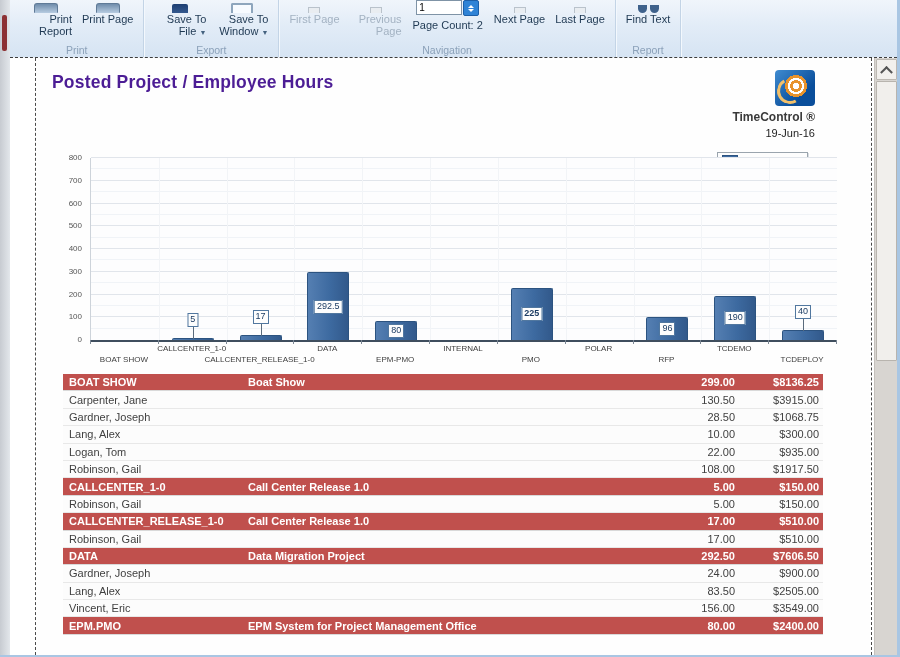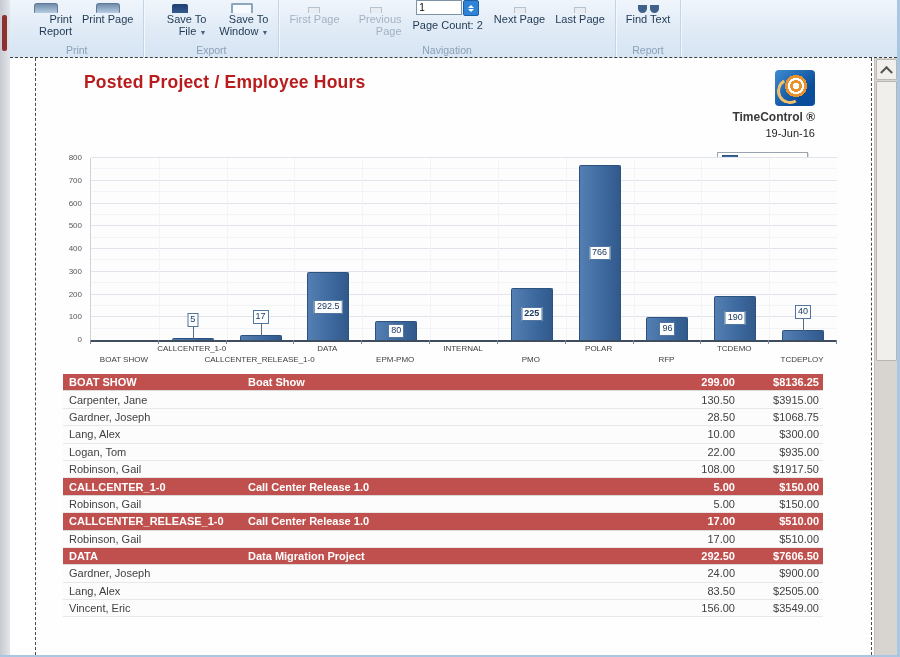--- a/index.html
+++ b/index.html
@@ -38,21 +38,21 @@
   .spinner i.up{border-bottom:3px solid #fff;}
   .spinner i.dn{border-top:3px solid #fff;}
   .pc-label{font-size:11px;color:#1e3852;margin-top:3px;white-space:nowrap;}
   .toolbar-fill{flex:1;}
   
   .content{position:relative;flex:1;background:#fff;overflow:hidden;}
   .ants-v{position:absolute;top:0;bottom:0;width:0;border-left:1px dashed #4a4a4a;}
   .ants-left{left:25px;} .ants-right{left:861px;}
   .page{position:absolute;left:26px;top:0;width:835px;height:599px;background:#fefefe;}
   
-  .rpt-title{position:absolute;left:48px;top:14px;font-size:17.5px;font-weight:bold;color:#b91c1c;letter-spacing:.2px;}
+  .rpt-title{position:absolute;left:16px;top:14px;font-size:17.5px;font-weight:bold;color:#4c1d95;letter-spacing:.2px;}
   .brand-rail{position:absolute;right:56px;top:12px;text-align:right;}
   .logo{width:40px;height:36px;border-radius:4px;margin-left:auto;position:relative;
     background:linear-gradient(135deg,#3f8bd0,#0a4e9b 70%);}
   .logo::before{content:"";position:absolute;left:8px;top:3px;width:26px;height:26px;border-radius:50%;
     background:radial-gradient(circle at 50% 50%, #fff 0 3px, #e8932c 3px 6px, #fff 6px 8px, #e8932c 8px 11px, rgba(0,0,0,0) 11px);}
   .logo::after{content:"";position:absolute;left:2px;bottom:2px;width:20px;height:20px;border-radius:50%;
     border:3px solid transparent;border-left-color:#f2c06a;border-bottom-color:#f2c06a;transform:rotate(15deg);}
   .brand-name{font-size:12px;font-weight:bold;color:#3a3a3a;margin-top:4px;white-space:nowrap;}
   .brand-date{font-size:11px;color:#222;margin-top:3px;}
   
@@ -264,24 +264,20 @@
               <div class="vlabel" style="bottom: 26.2719px;">292.5</div>
             </div>
             <div class="slot" style="left: 36.3636%; width: 9.09091%;">
               <div class="bar" style="height: 18.2px;"></div>
               <div class="vlabel" style="bottom: 2.1px;">80</div>
             </div>
             <div class="slot" style="left: 54.5455%; width: 9.09091%; font-weight: bold;">
               <div class="bar" style="height: 51.1875px;"></div>
               <div class="vlabel" style="bottom: 18.5938px;">225</div>
             </div>
-            <div class="slot" style="left: 63.6364%; width: 9.09091%;">
-              <div class="bar" style="height: 174.265px;"></div>
-              <div class="vlabel" style="bottom: 80.1325px;">766</div>
-            </div>
             <div class="slot" style="left: 72.7273%; width: 9.09091%;">
               <div class="bar" style="height: 21.84px;"></div>
               <div class="vlabel" style="bottom: 3.92px;">96</div>
             </div>
             <div class="slot" style="left: 81.8182%; width: 9.09091%;">
               <div class="bar" style="height: 43.225px;"></div>
               <div class="vlabel" style="bottom: 14.6125px;">190</div>
             </div>
             <div class="slot" style="left: 90.9091%; width: 9.09091%;">
               <div class="bar" style="height: 9.1px;"></div>
@@ -393,20 +389,26 @@
               <div class="cell-desc"></div>
               <div class="cell-hours">83.50</div>
               <div class="cell-amount">$2505.00</div>
             </div>
             <div class="t-row detail">
               <div class="cell-id">Vincent, Eric</div>
               <div class="cell-desc"></div>
               <div class="cell-hours">156.00</div>
               <div class="cell-amount">$3549.00</div>
             </div>
+            <div class="t-row group">
+              <div class="cell-id">EPM.PMO</div>
+              <div class="cell-desc">EPM System for Project Management Office</div>
+              <div class="cell-hours">80.00</div>
+              <div class="cell-amount">$2400.00</div>
+            </div>
           </div>
       </div>
 
       <div class="vscroll">
         <div class="sb-up">
             <i></i>
           </div>
         <div class="sb-thumb"></div>
       </div>
     </div>

